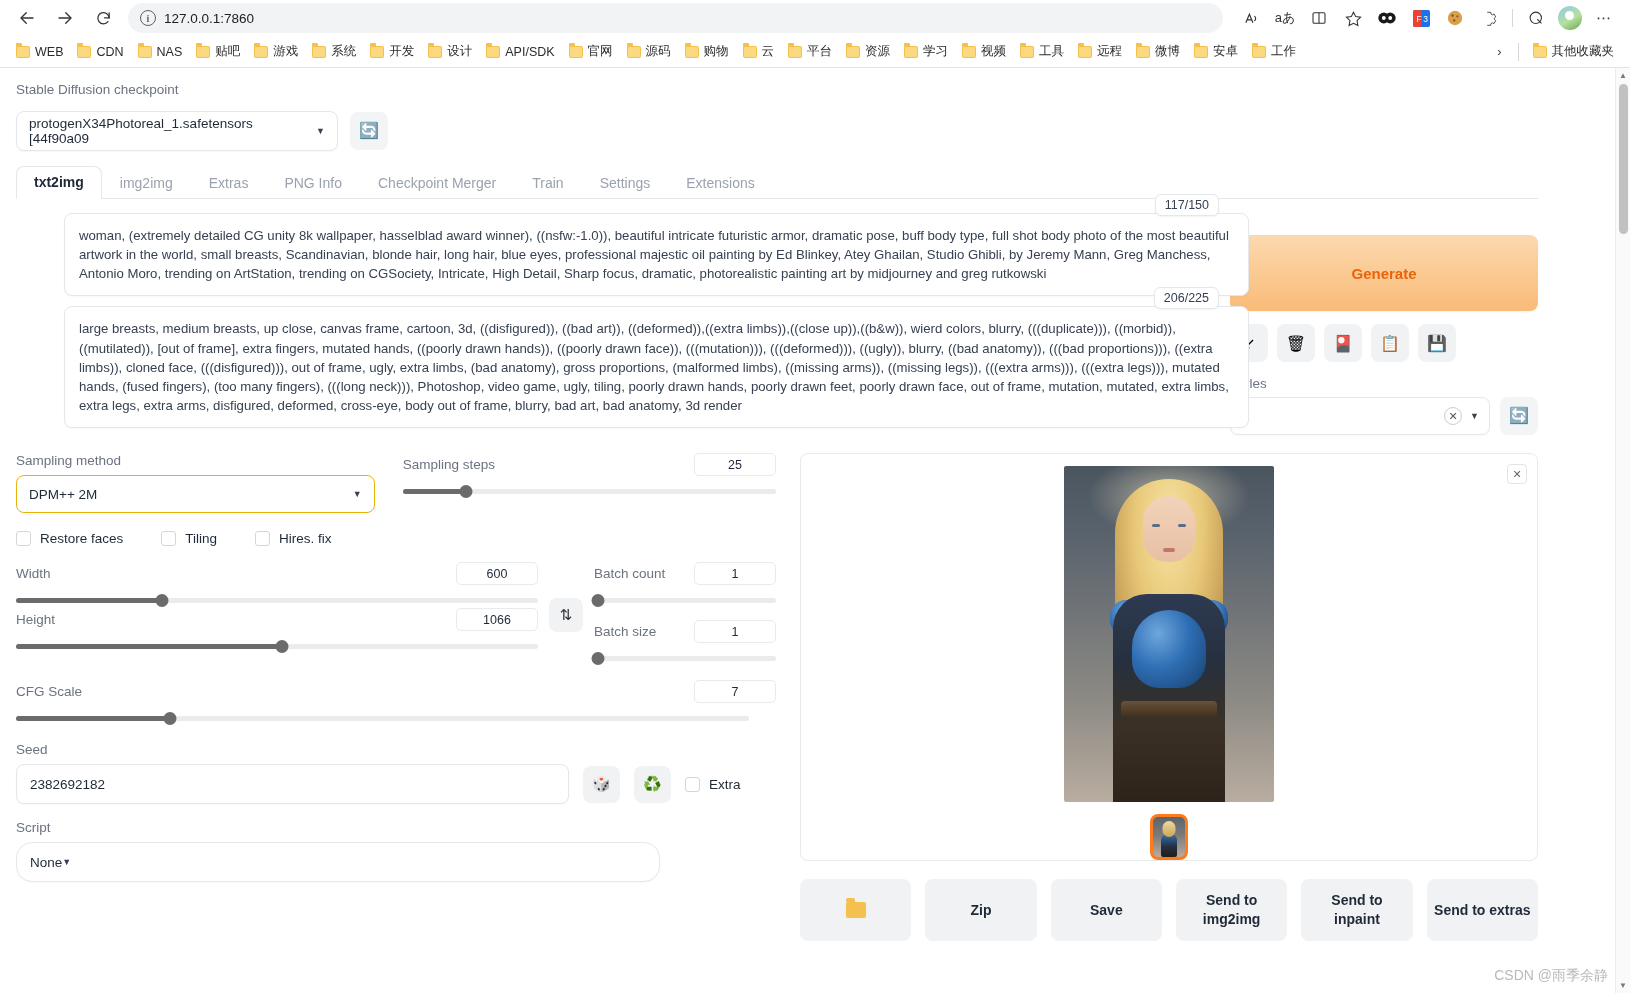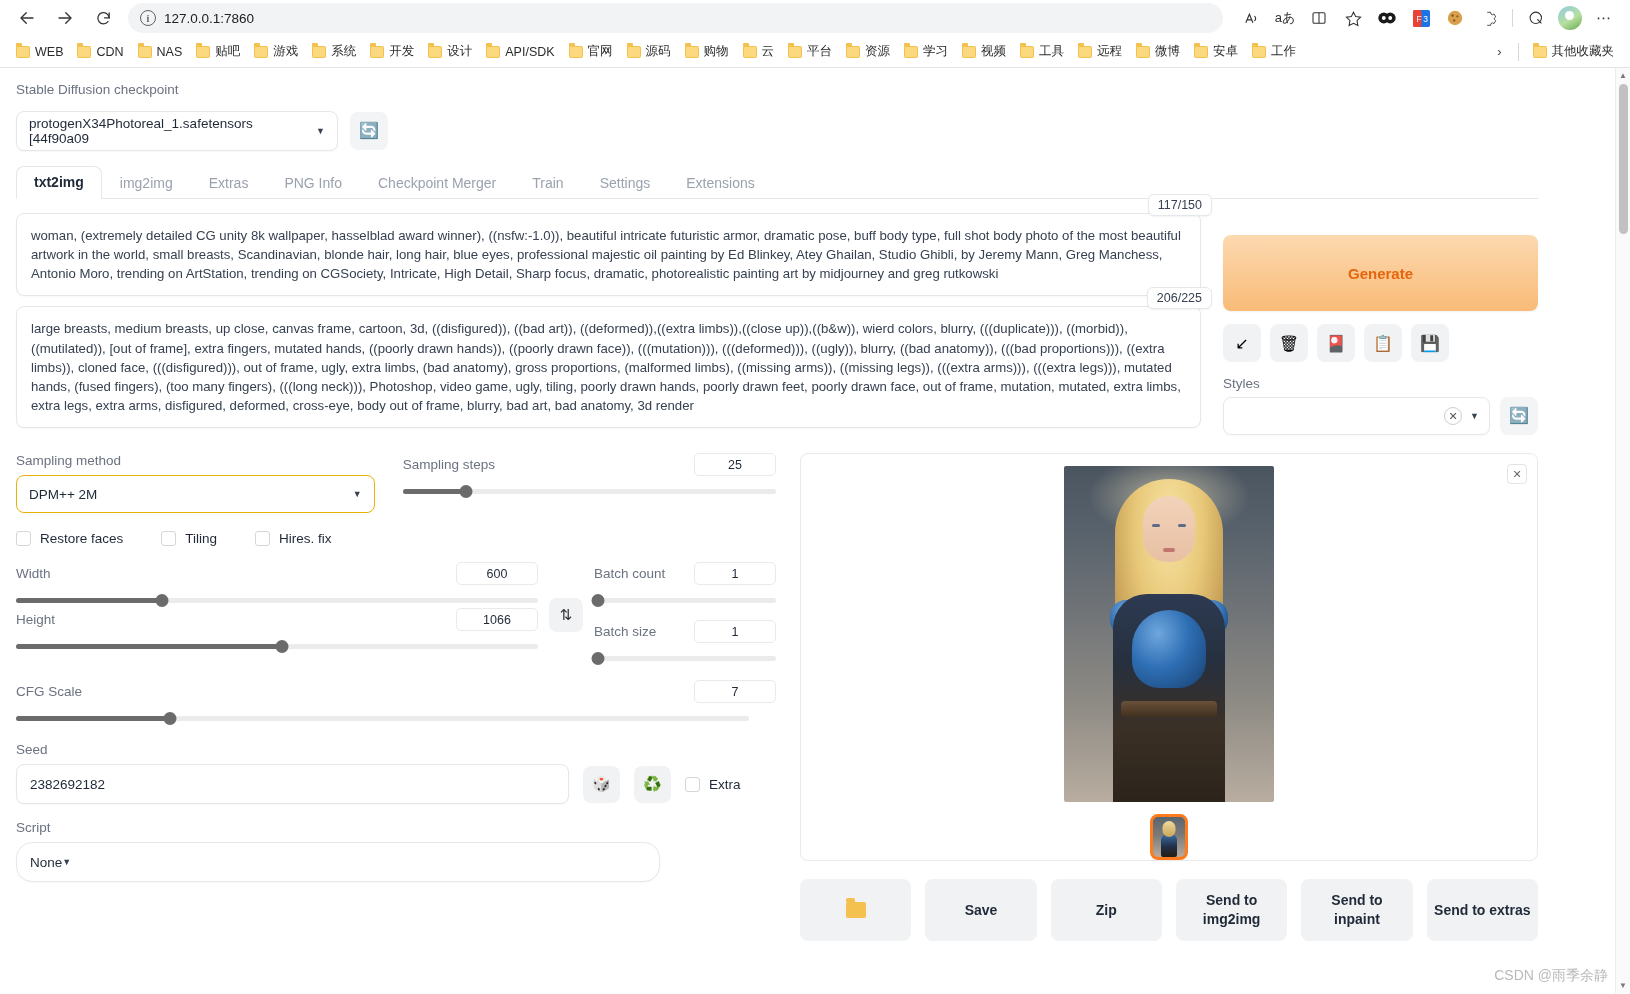--- a/index.html
+++ b/index.html
@@ -174,21 +174,21 @@
   }
   .tab.active {
     color: #1f2937; font-weight: bold;
     background: #fff;
     border: 1px solid #e5e7eb;
     border-bottom: 1px solid #fff;
     border-radius: 8px 8px 0 0;
   }
 
   
-  .prompt-wrap { position: relative; margin-top: 14px; }
+  .prompt-wrap { position: relative; margin-top: 14px; margin-left: 48px; }
   .prompt-box {
     border: 1px solid #e5e7eb; border-radius: 8px;
     background: #fff;
     padding: 12px 14px;
     font-size: 13.2px; line-height: 1.45;
     color: #374151;
     width: 1185px;
     box-shadow: 0 1px 2px rgba(0,0,0,0.03);
   }
   .prompt-box.neg { margin-top: 10px; }
@@ -808,22 +808,22 @@
           </div>
           <div class="thumb-strip">
             <div class="thumb-sel"></div>
           </div>
         </div>
 
         <div class="actions-row">
           <div class="act-btn folder">
             <span class="folder-big"></span>
           </div>
+          <div class="act-btn">Zip</div>
           <div class="act-btn">Save</div>
-          <div class="act-btn">Zip</div>
           <div class="act-btn">Send to img2img</div>
           <div class="act-btn">Send to inpaint</div>
           <div class="act-btn">Send to extras</div>
         </div>
       </div>
     </div>
   </div>
 
   <div class="watermark">CSDN @雨季余静</div>
 

